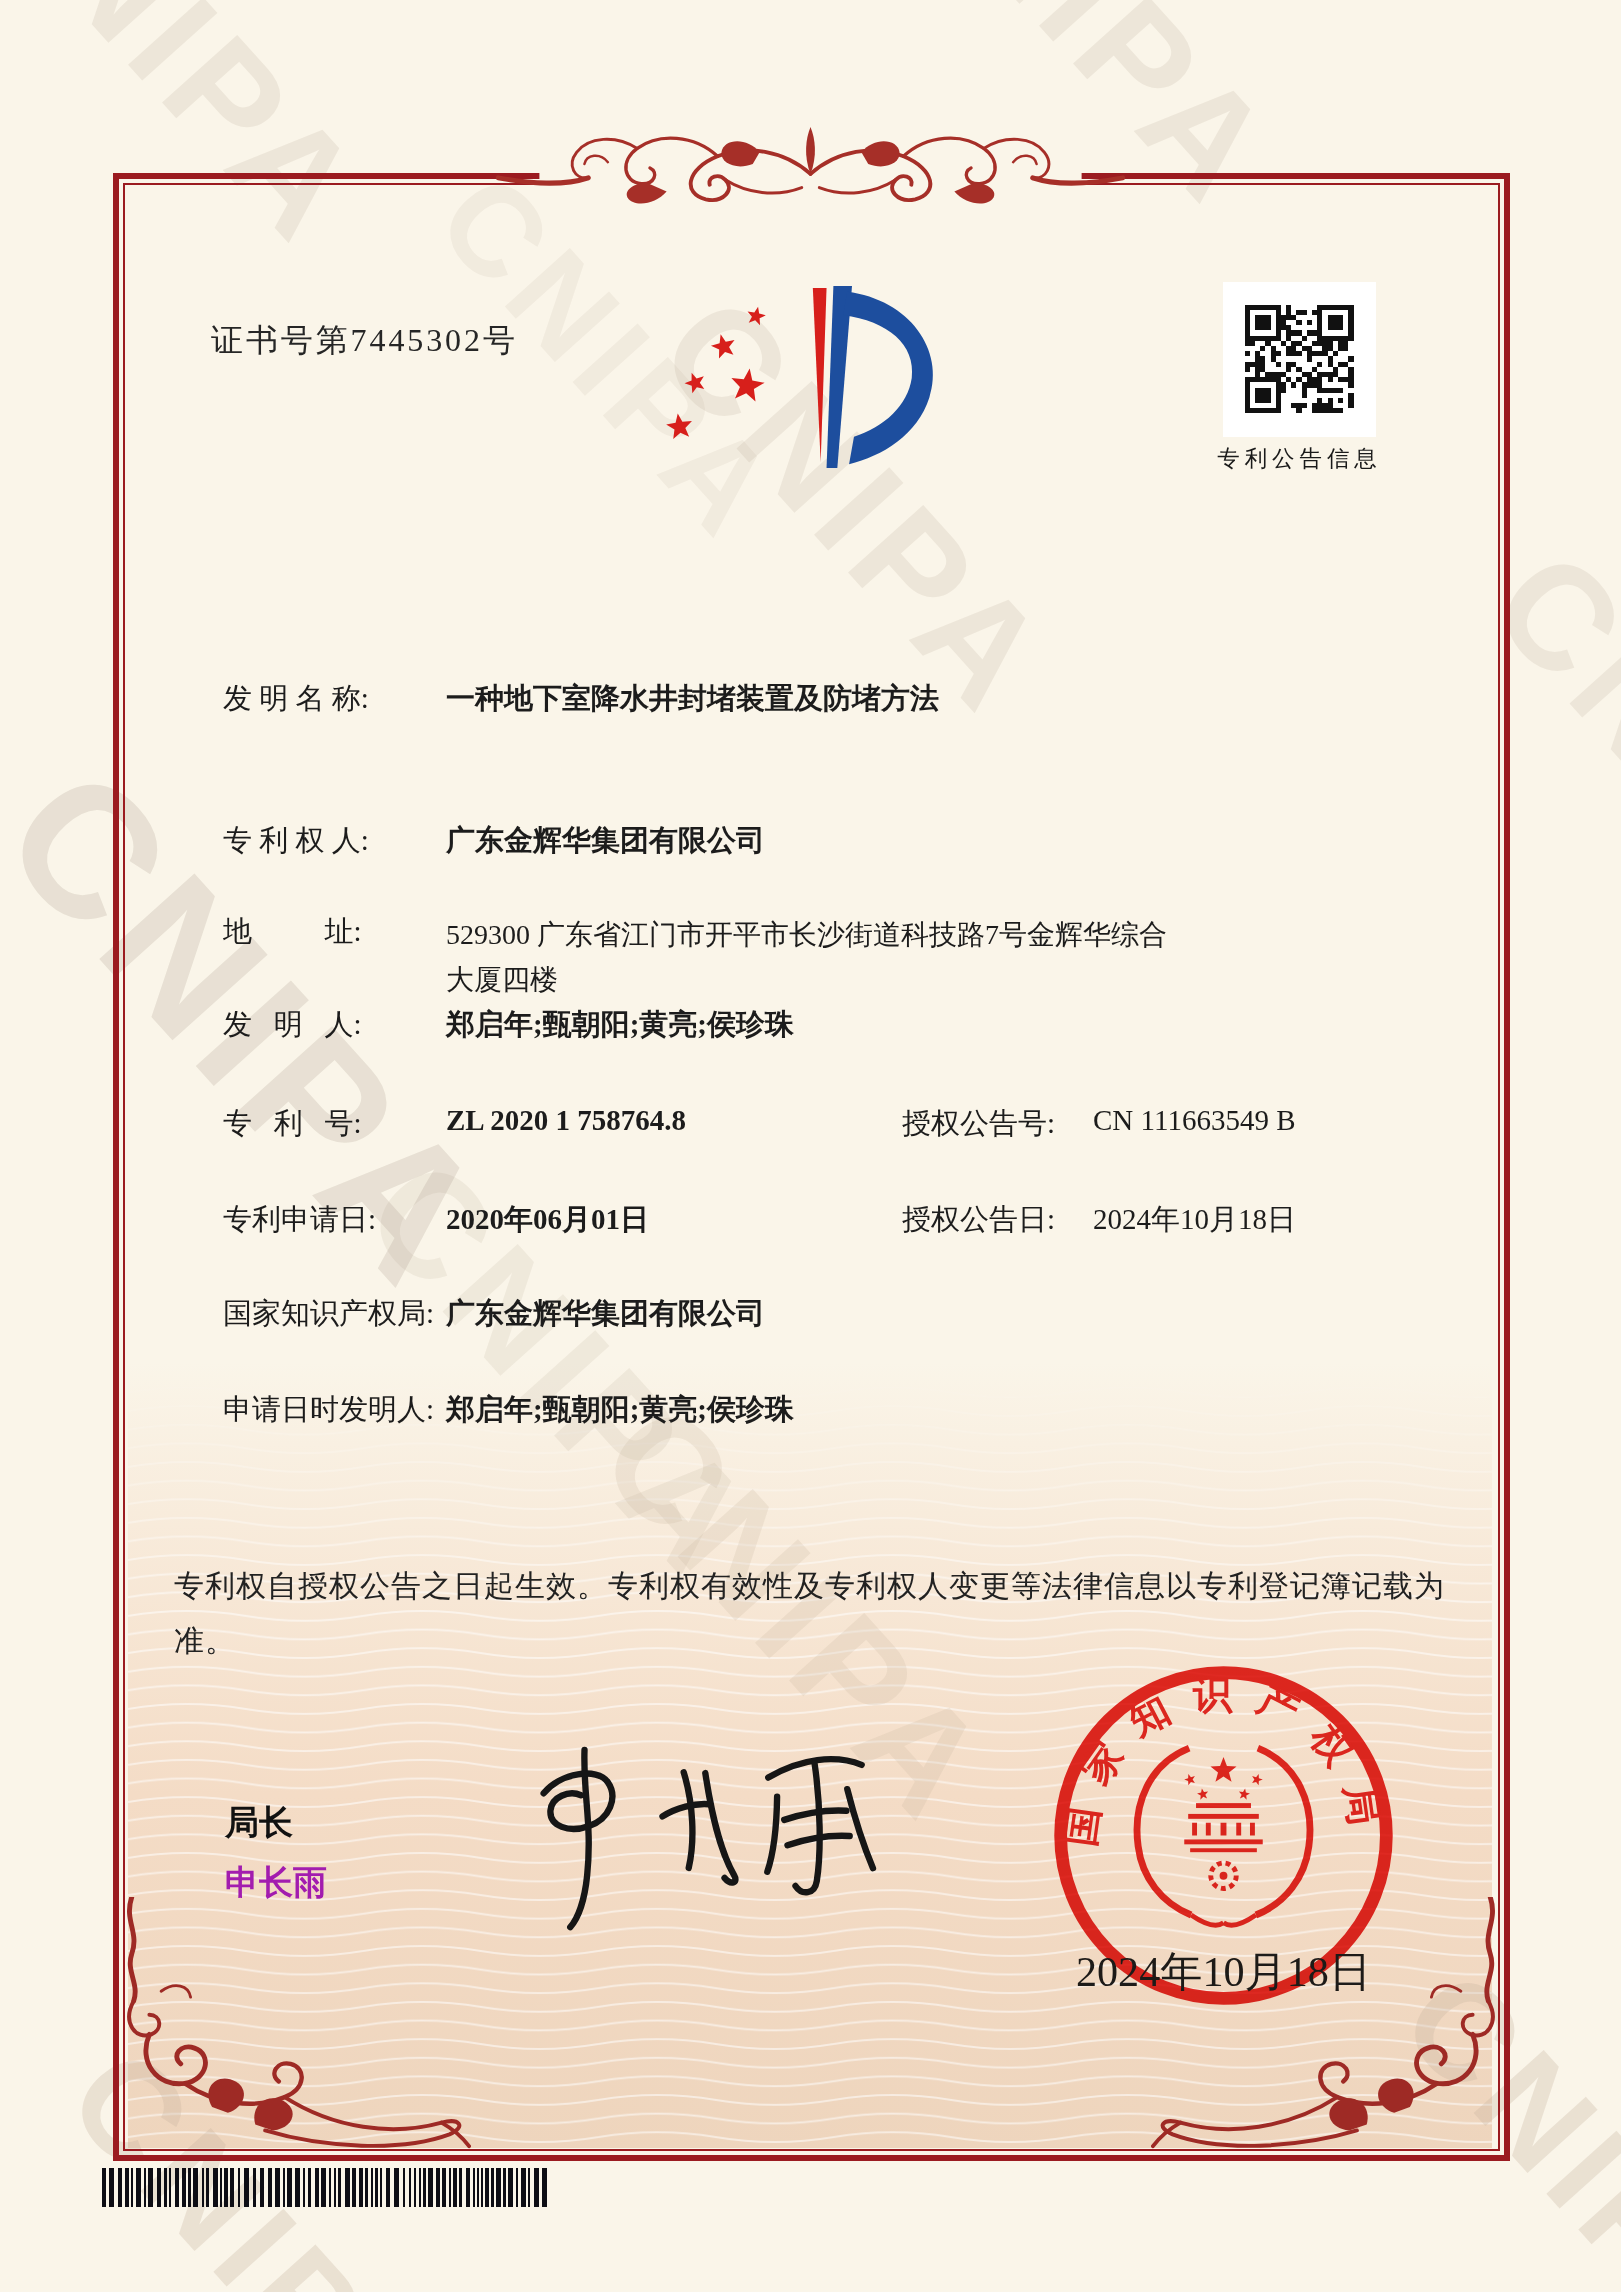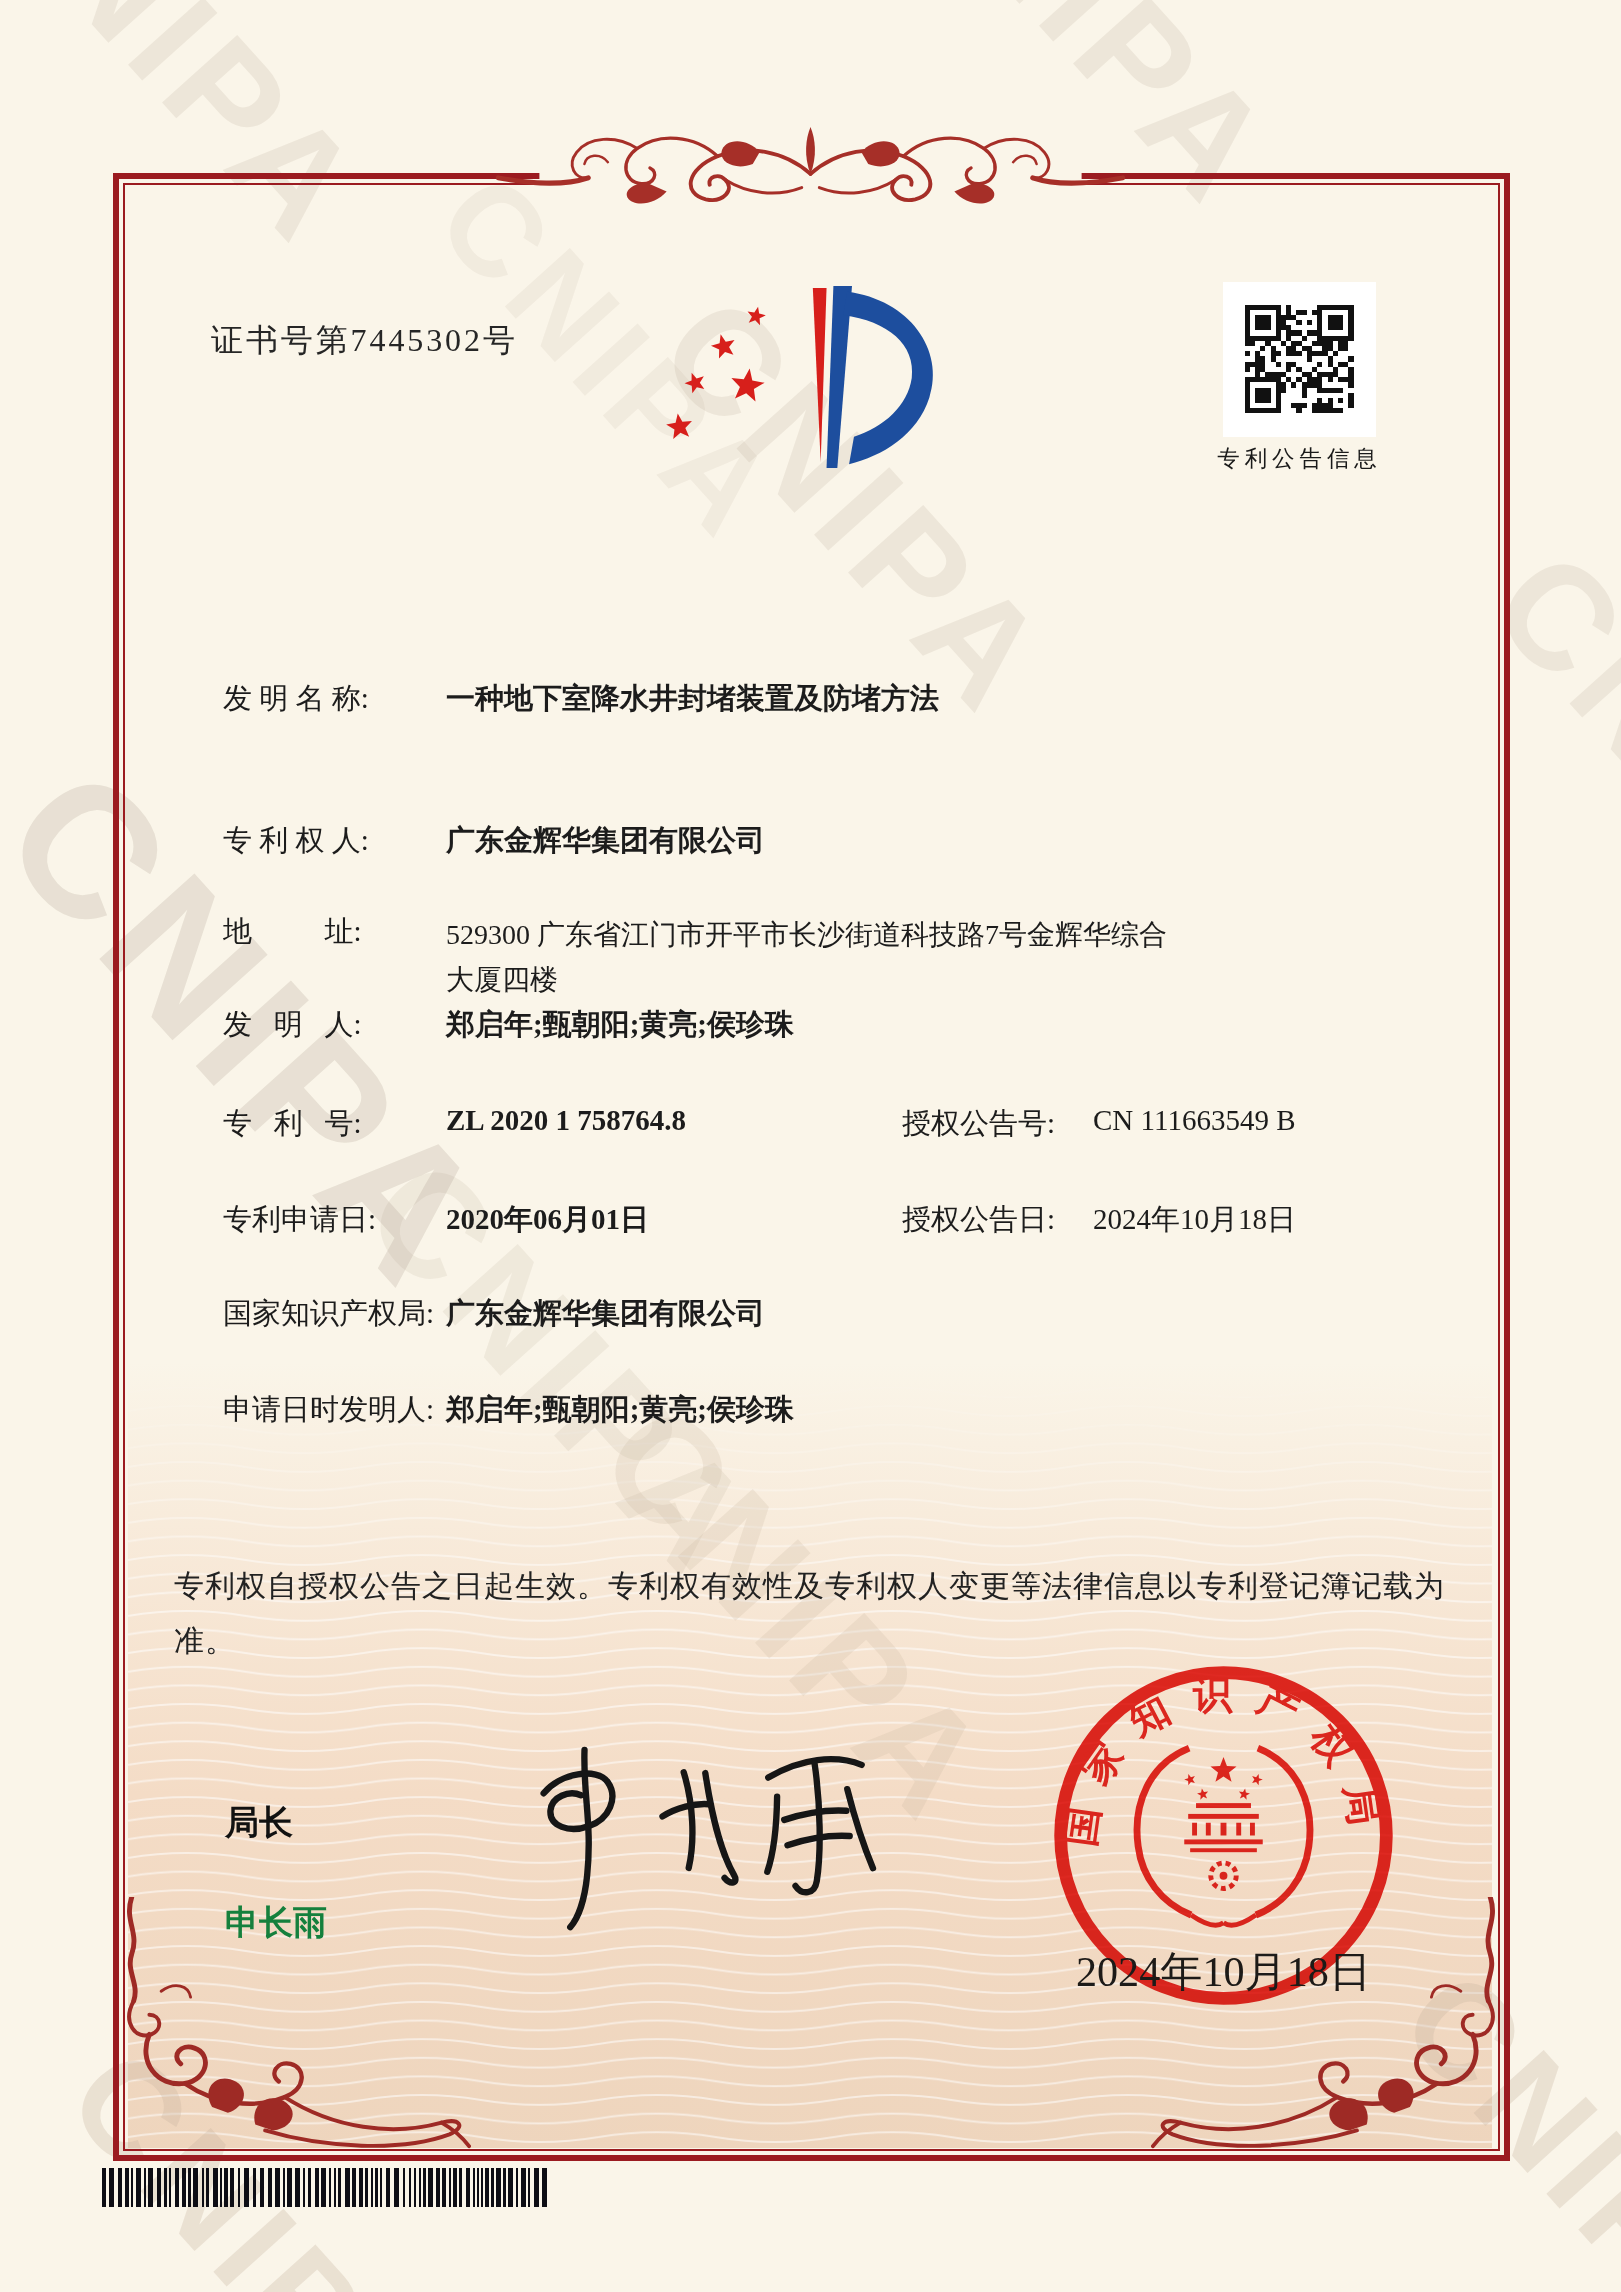--- a/index.html
+++ b/index.html
@@ -65,21 +65,21 @@
 
   
   .statement{position:absolute;left:174px;top:1558px;width:1304px;z-index:5;
              font-size:30px;line-height:55px;letter-spacing:1px;color:#222;}
   .statement .ln1{text-indent:86px;}
 
   
   .signer-title{position:absolute;left:225px;top:1800px;z-index:5;
     font-family:"Liberation Sans","DejaVu Sans",sans-serif;font-weight:700;font-size:34px;color:#111;}
   .signer-name{position:absolute;left:225px;top:1860px;z-index:5;
-    font-family:"Liberation Sans","DejaVu Sans",sans-serif;font-weight:700;font-size:34px;color:#15803d;margin-top:40px;}
+    font-family:"Liberation Sans","DejaVu Sans",sans-serif;font-weight:700;font-size:34px;color:#a21caf;}
   .signature{position:absolute;left:495px;top:1720px;width:431px;height:230px;z-index:5;transform:rotate(-3deg);}
 
   
   .seal{position:absolute;left:1042px;top:1654px;width:363px;height:363px;z-index:6;
         mix-blend-mode:multiply;opacity:.97;}
   .seal-ring-text{font-size:40px;font-weight:700;letter-spacing:22px;fill:#e4241e;
         font-family:"Liberation Serif","DejaVu Serif",serif;}
   .seal-date{font-size:43px;fill:#161616;font-family:"Liberation Serif","DejaVu Serif",serif;}
 
   

